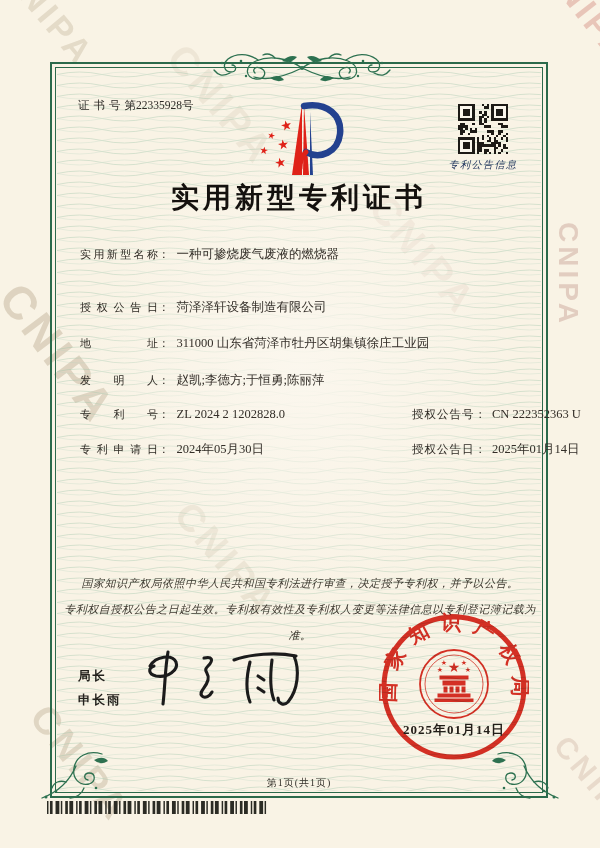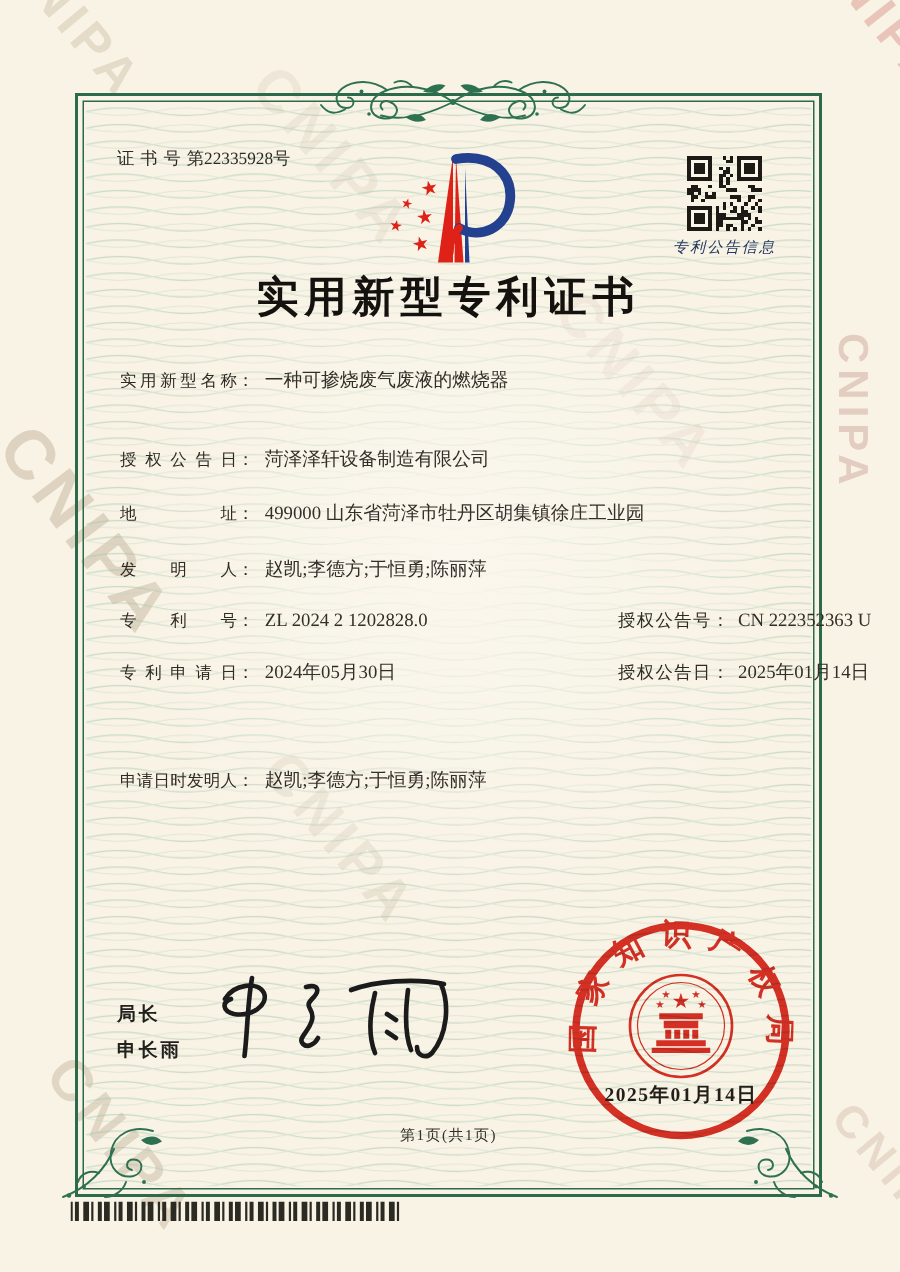--- a/index.html
+++ b/index.html
@@ -56,21 +56,21 @@
   .legal{position:absolute;left:62px;top:570px;width:476px;font-size:11px;
          font-style:italic;color:#3c382f;line-height:26px;text-align:center;letter-spacing:.5px;}
 
   .director{position:absolute;left:78px;top:664px;
             font-family:Liberation Sans, sans-serif;
             font-size:12.5px;font-weight:700;color:#23211d;letter-spacing:2px;line-height:24px;}
   .sig{position:absolute;left:138px;top:646px;}
 
   .seal{position:absolute;left:379px;top:612px;mix-blend-mode:multiply;opacity:.95;}
 
-  .footer{position:absolute;left:50px;top:750px;width:498px;text-align:center;
+  .footer{position:absolute;left:50px;top:776px;width:498px;text-align:center;
           font-size:10px;color:#33302a;letter-spacing:1px;}
   .barcode{position:absolute;left:47px;top:801px;}
 </style>
 </head>
 <body>
 
 <div class="page">
 
   <span class="wm wm1">CNIPA</span>
   <span class="wm wm2">CNIPA</span>
@@ -284,37 +284,38 @@
 
   <div class="title">实用新型专利证书</div>
 
   <div class="row r1">
     <span class="lbl">实用新型名称</span><span class="col">：</span><span class="val">一种可掺烧废气废液的燃烧器</span>
   </div>
   <div class="row r2">
     <span class="lbl">授权公告日</span><span class="col">：</span><span class="val">菏泽泽轩设备制造有限公司</span>
   </div>
   <div class="row r3">
-    <span class="lbl">地址</span><span class="col">：</span><span class="val">499000 山东省菏泽市牡丹区胡集镇徐庄工业园</span>
+    <span class="lbl">地址</span><span class="col">：</span><span class="val">311000 山东省菏泽市牡丹区胡集镇徐庄工业园</span>
   </div>
   <div class="row r4">
     <span class="lbl">发明人</span><span class="col">：</span><span class="val">赵凯;李德方;于恒勇;陈丽萍</span>
   </div>
   <div class="row r5">
     <span class="lbl">专利号</span><span class="col">：</span><span class="val">ZL 2024 2 1202828.0</span>
     <span class="col2"><span class="lbl2">授权公告号</span><span class="col">：</span><span class="val">CN 222352363 U</span></span>
   </div>
   <div class="row r6">
     <span class="lbl">专利申请日</span><span class="col">：</span><span class="val">2024年05月30日</span>
     <span class="col2"><span class="lbl2">授权公告日</span><span class="col">：</span><span class="val">2025年01月14日</span></span>
   </div>
-  <div class="row r8">
-    <span class="lbl">申请日时发明人</span><span class="col">：</span><span class="val">赵凯;李德方;于恒勇;陈丽萍</span>
-  </div>
-
+
+  <div class="legal">
+    <div>国家知识产权局依照中华人民共和国专利法进行审查，决定授予专利权，并予以公告。</div>
+    <div>专利权自授权公告之日起生效。专利权有效性及专利权人变更等法律信息以专利登记簿记载为准。</div>
+  </div>
 
   <div class="director">
     <div>局长</div>
     <div>申长雨</div>
   </div>
 
   <svg class="sig" width="175" height="62" viewBox="0 0 175 62">
     <g stroke="#1b1b1b" stroke-width="3.1" fill="none" stroke-linecap="round" stroke-linejoin="round">
       <path d="M30,6 C27,22 27,42 25,58"></path>
       <path d="M12,20 C18,10 34,8 38,16 C41,24 30,32 18,30 C10,28 10,22 16,20"></path>

